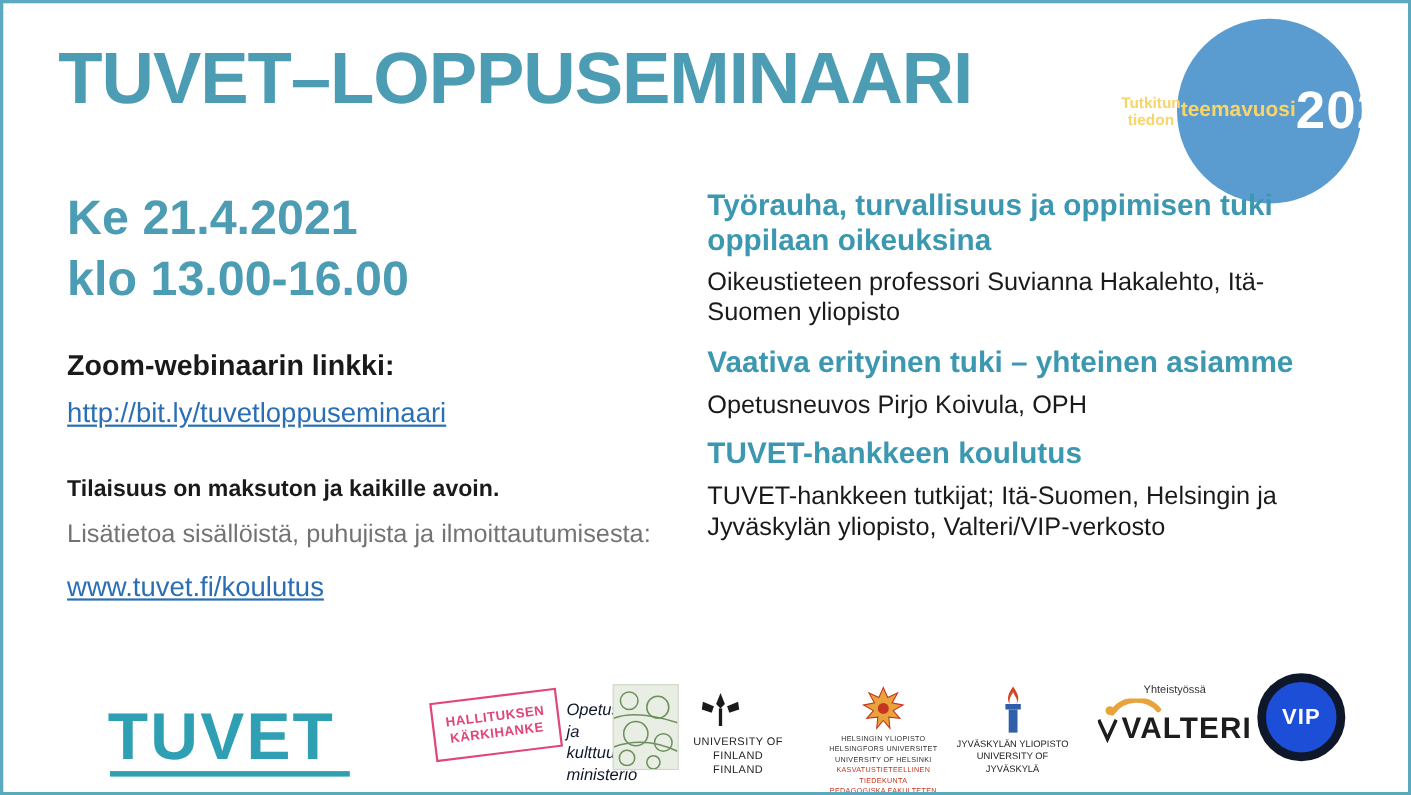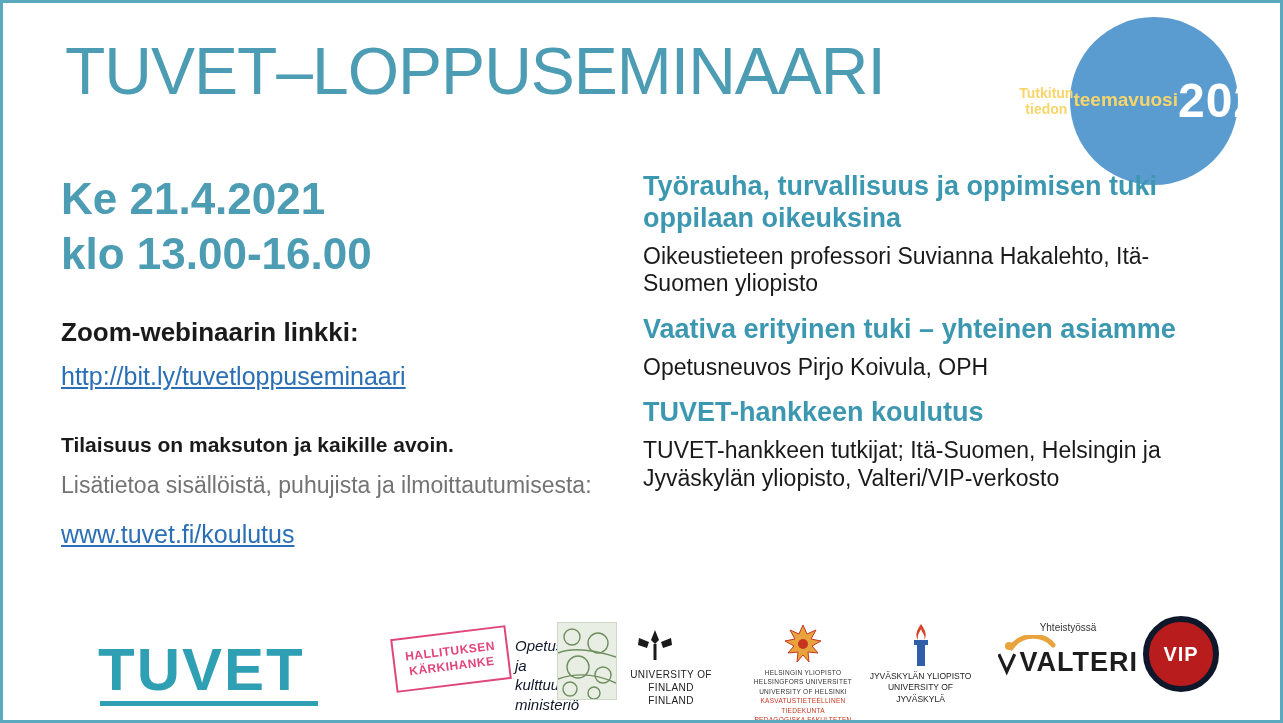--- a/index.html
+++ b/index.html
@@ -14,24 +14,24 @@
     position: relative;
     width: 1283px;
     height: 723px;
     box-sizing: border-box;
     background: #ffffff;
     border: 3px solid #5aa9bf;
     overflow: hidden;
   }
   .title {
     position: absolute;
-    left: 62px;
+    left: 50px;
     top: 30px;
     font-size: 66px;
-    font-weight: normal;
+    font-weight: bold;
     letter-spacing: -1px;
     color: #4c9cb3;
     white-space: nowrap;
   }
 
   
   .year-badge {
     position: absolute;
     right: 42px;
     top: 14px;
@@ -308,22 +308,22 @@
     height: 14px;
     margin: 0 auto;
   }
   .logo-vip {
     position: absolute;
     left: 1140px;
     bottom: 22px;
     width: 64px;
     height: 64px;
     border-radius: 50%;
-    background: #b91c1c;
-    border: 6px solid #0f172a;
+    background: #1d4ed8;
+    border: 8px solid #0f172a;
     display: flex;
     align-items: center;
     justify-content: center;
   }
   .logo-vip span {
     color: #ffffff;
     font-size: 20px;
     font-weight: bold;
     letter-spacing: 1px;
   }

